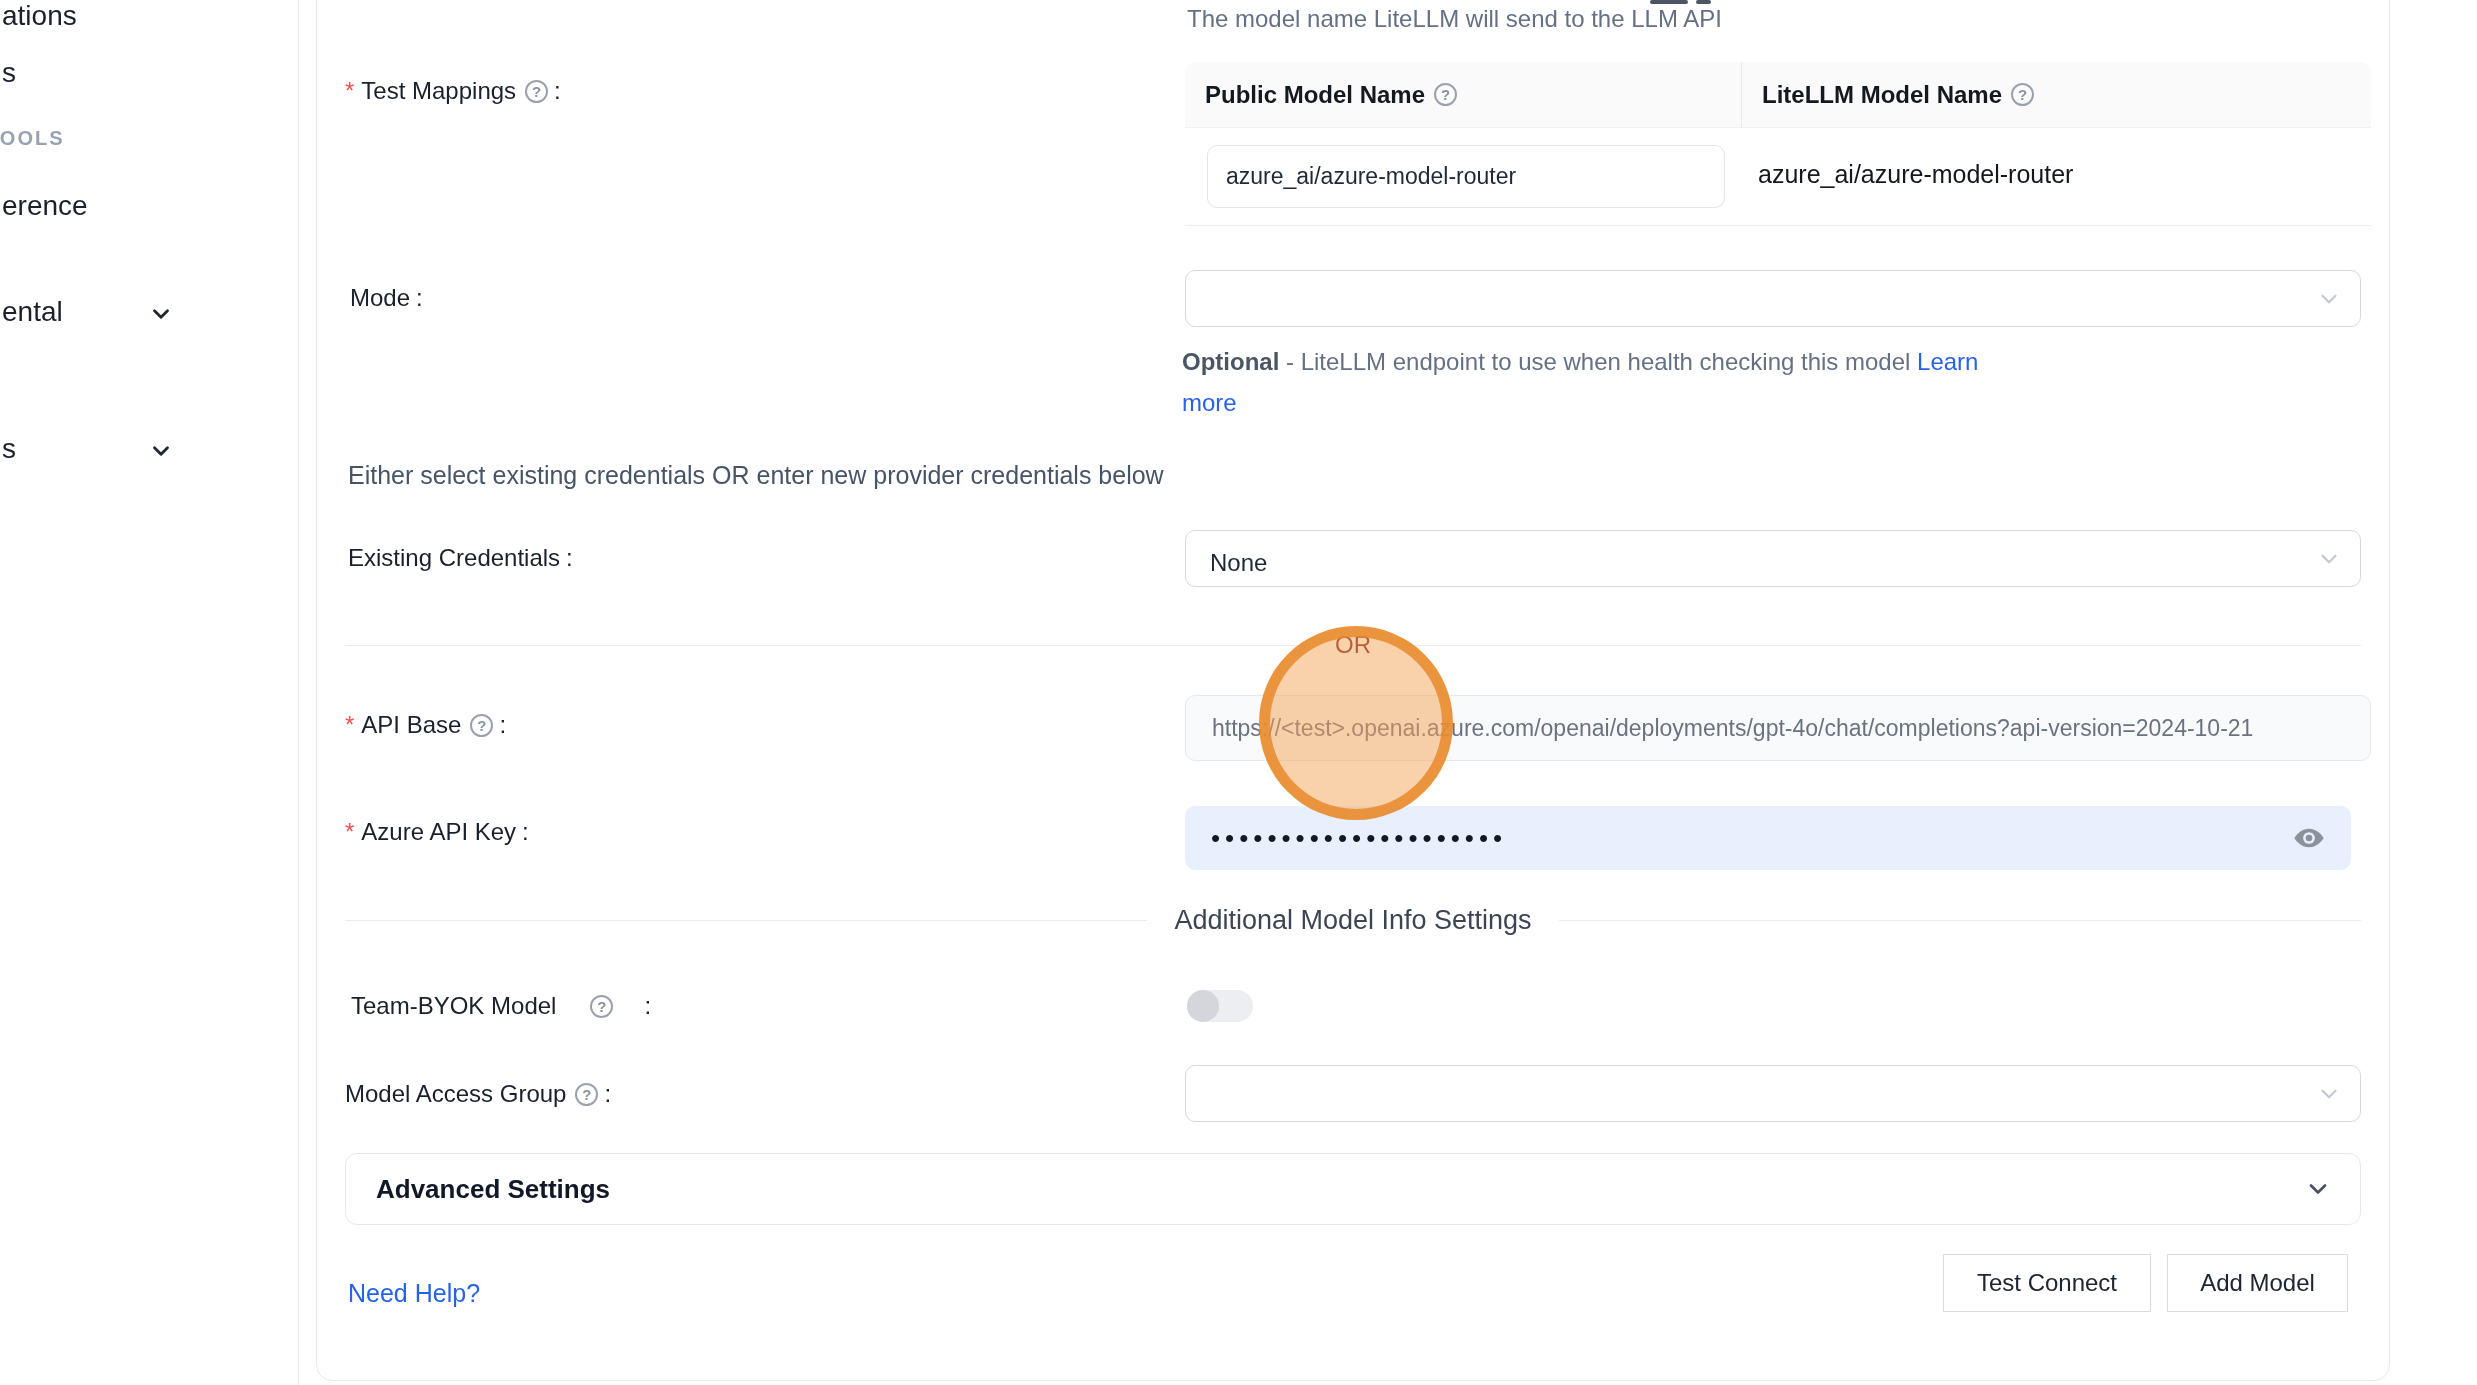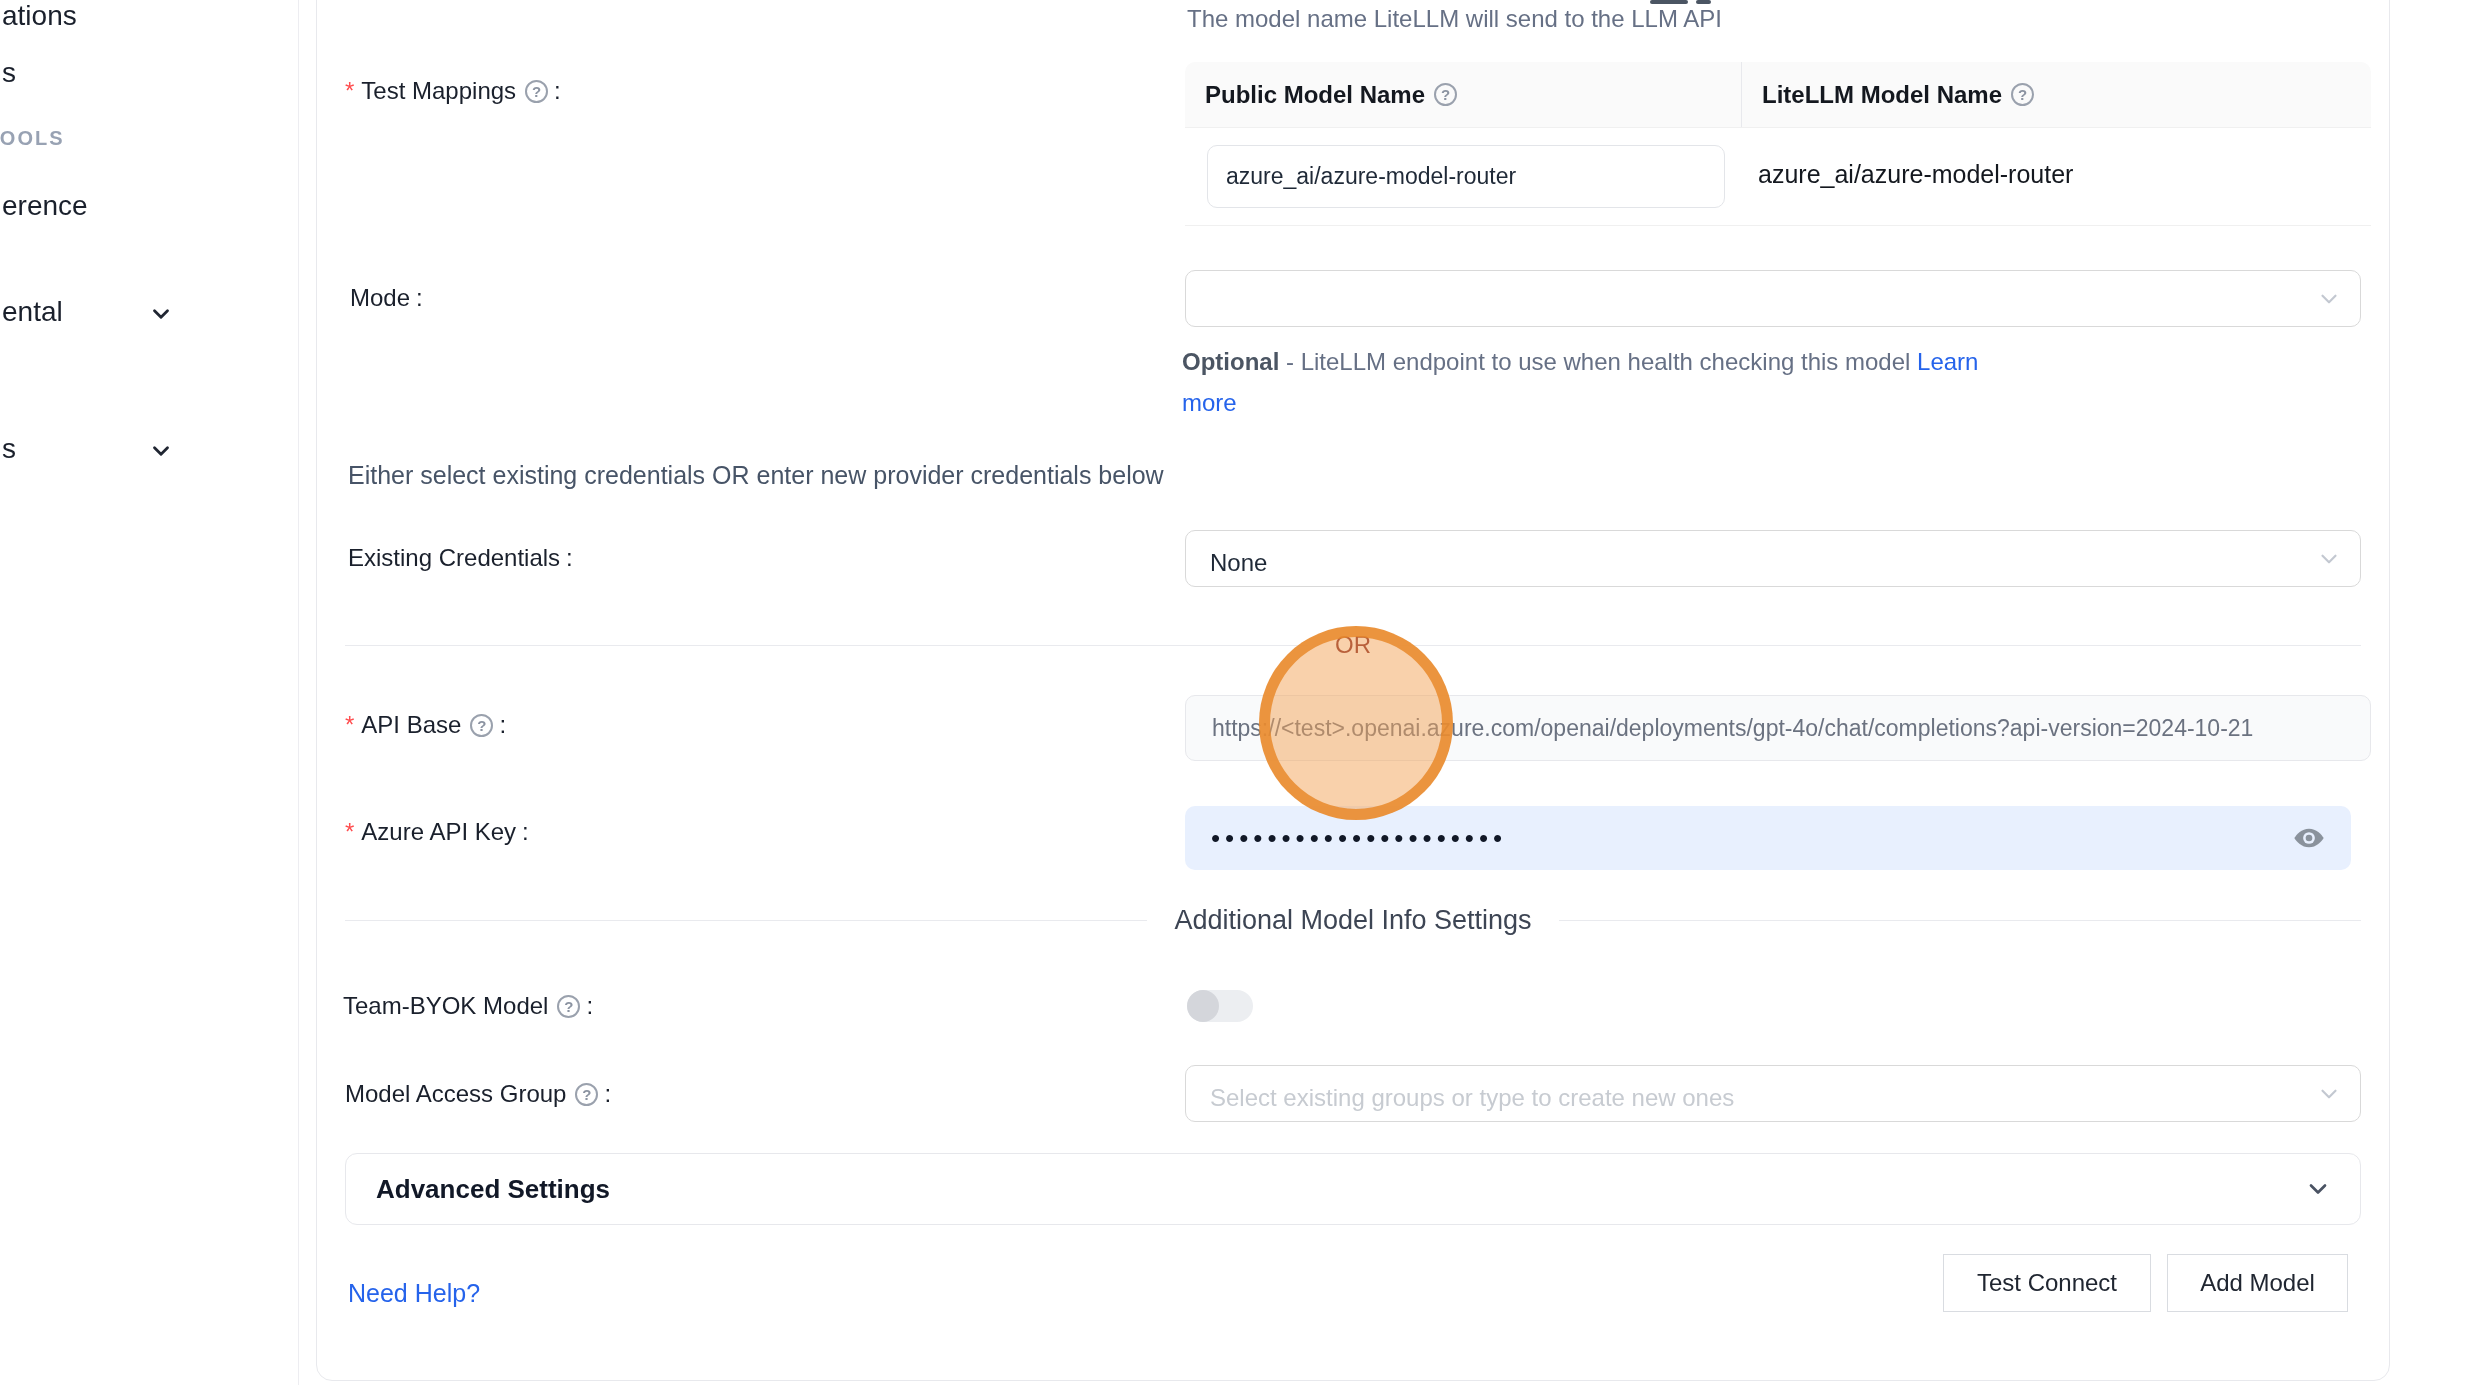--- a/index.html
+++ b/index.html
@@ -218,37 +218,36 @@
     <path fill="#8a929c" d="M12 5C6.5 5 2.6 9.3 1 12c1.6 2.7 5.5 7 11 7s9.4-4.3 11-7c-1.6-2.7-5.5-7-11-7z"></path>
     <circle cx="12" cy="12" r="4.4" fill="#e8f0fe"></circle>
     <circle cx="12" cy="12" r="2.5" fill="#8a929c"></circle>
   </svg>
 </div>
 
 <div class="divider" style="left:345px; top:903px; width:2016px;">
   <span class="info-text">Additional Model Info Settings</span>
 </div>
 
-<div class="label-row" style="left:343px; top:989px;">
+<div class="label-row" style="left:351px; top:989px;gap:25px;">
   <span>Team-BYOK Model</span>
   <span class="qicon">?</span>
   <span class="colon">:</span>
 </div>
 <div class="switch">
   <div class="switch-track"></div>
   <div class="switch-knob"></div>
 </div>
 
 <div class="label-row" style="left:345px; top:1077px;">
   <span>Model Access Group</span>
   <span class="qicon">?</span>
   <span class="colon">:</span>
 </div>
 <div class="select" style="left:1185px; top:1065px; width:1176px;">
-  <span class="placeholder">Select existing groups or type to create new ones</span>
   <svg class="sel-chev" width="26" height="26" viewBox="0 0 24 24" fill="none" stroke="#c3c8d1" stroke-width="2" stroke-linecap="round" stroke-linejoin="round">
       <polyline points="6,9 12,15 18,9"></polyline>
     </svg>
 </div>
 
 <div class="adv-panel">
   <span class="adv-label">Advanced Settings</span>
   <svg class="adv-chev" width="28" height="28" viewBox="0 0 24 24" fill="none" stroke="#4a5363" stroke-width="2.3" stroke-linecap="round" stroke-linejoin="round">
       <polyline points="6,9 12,15 18,9"></polyline>
     </svg>

